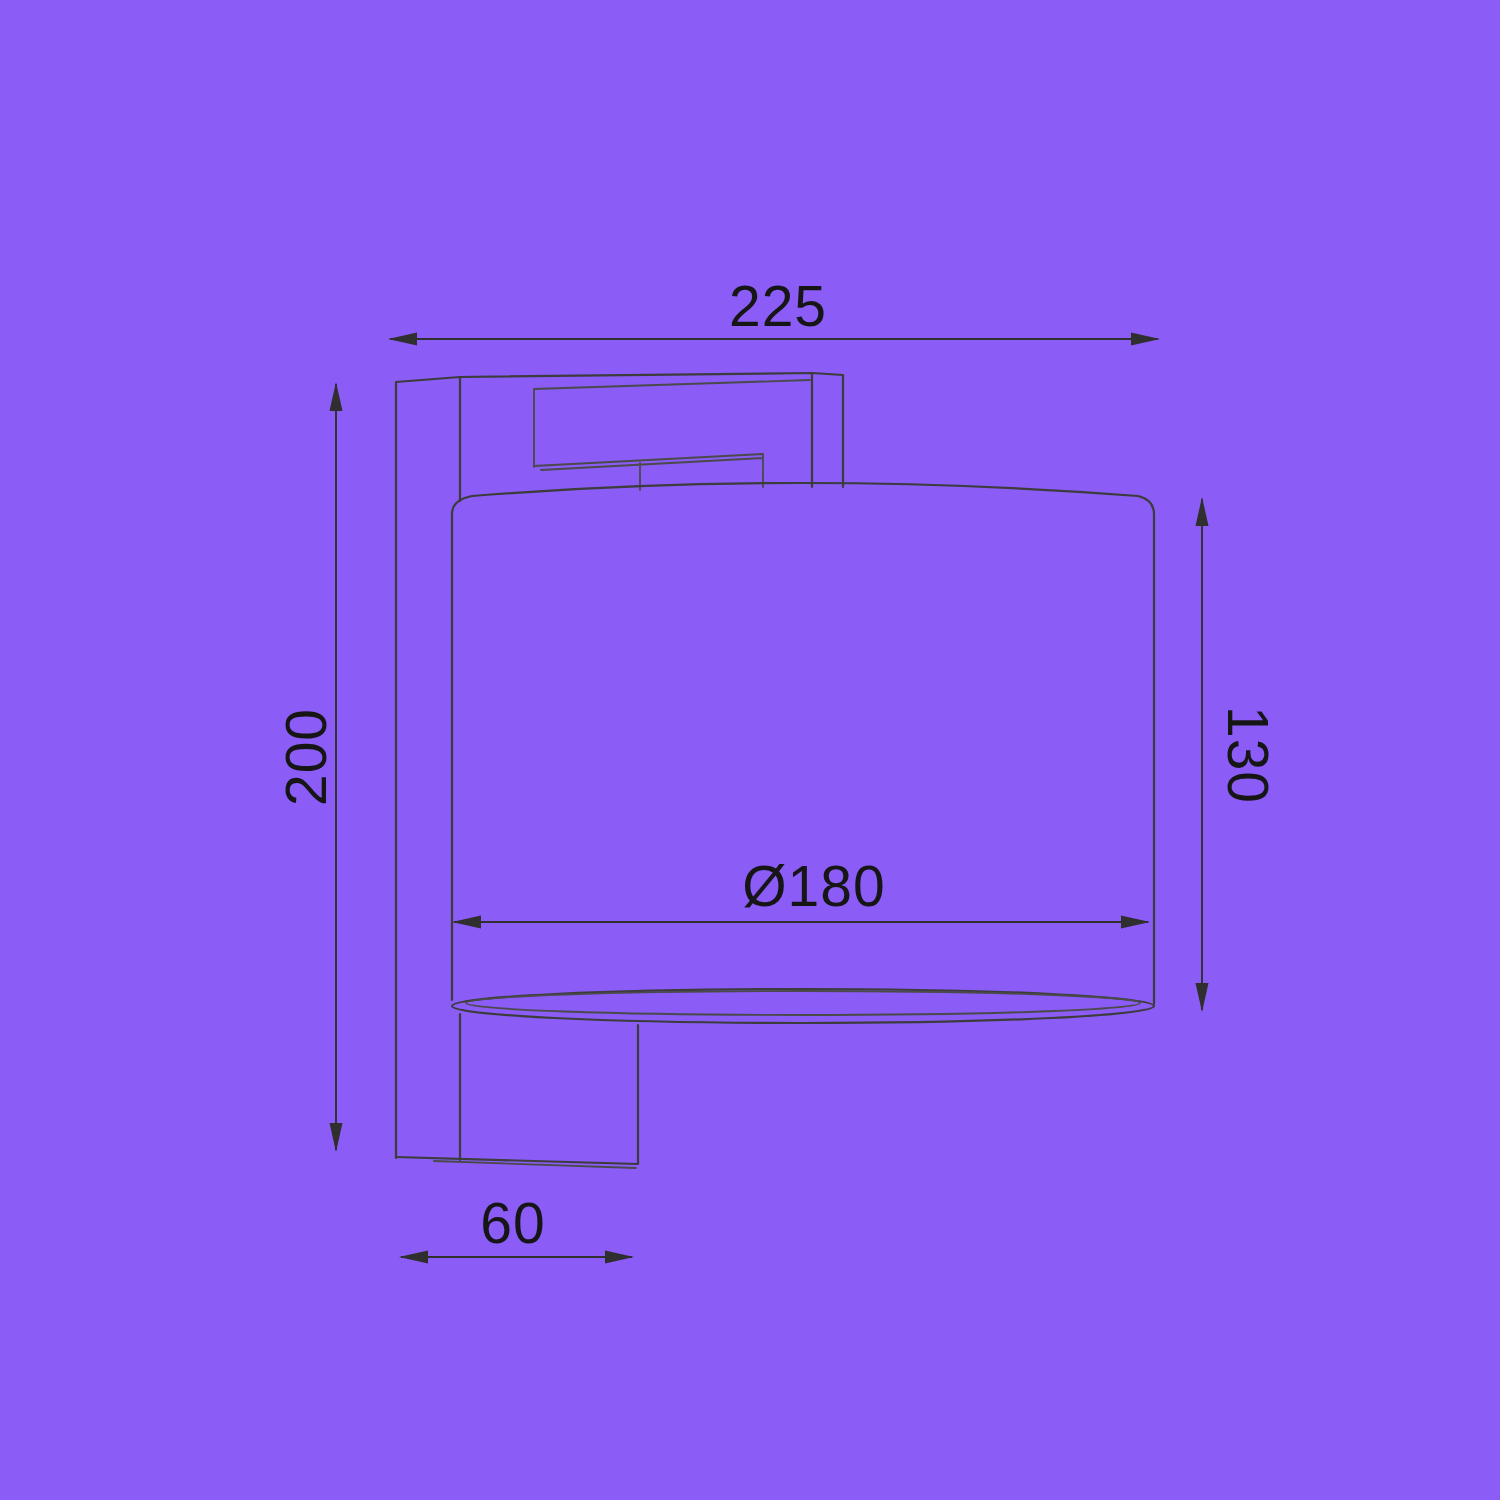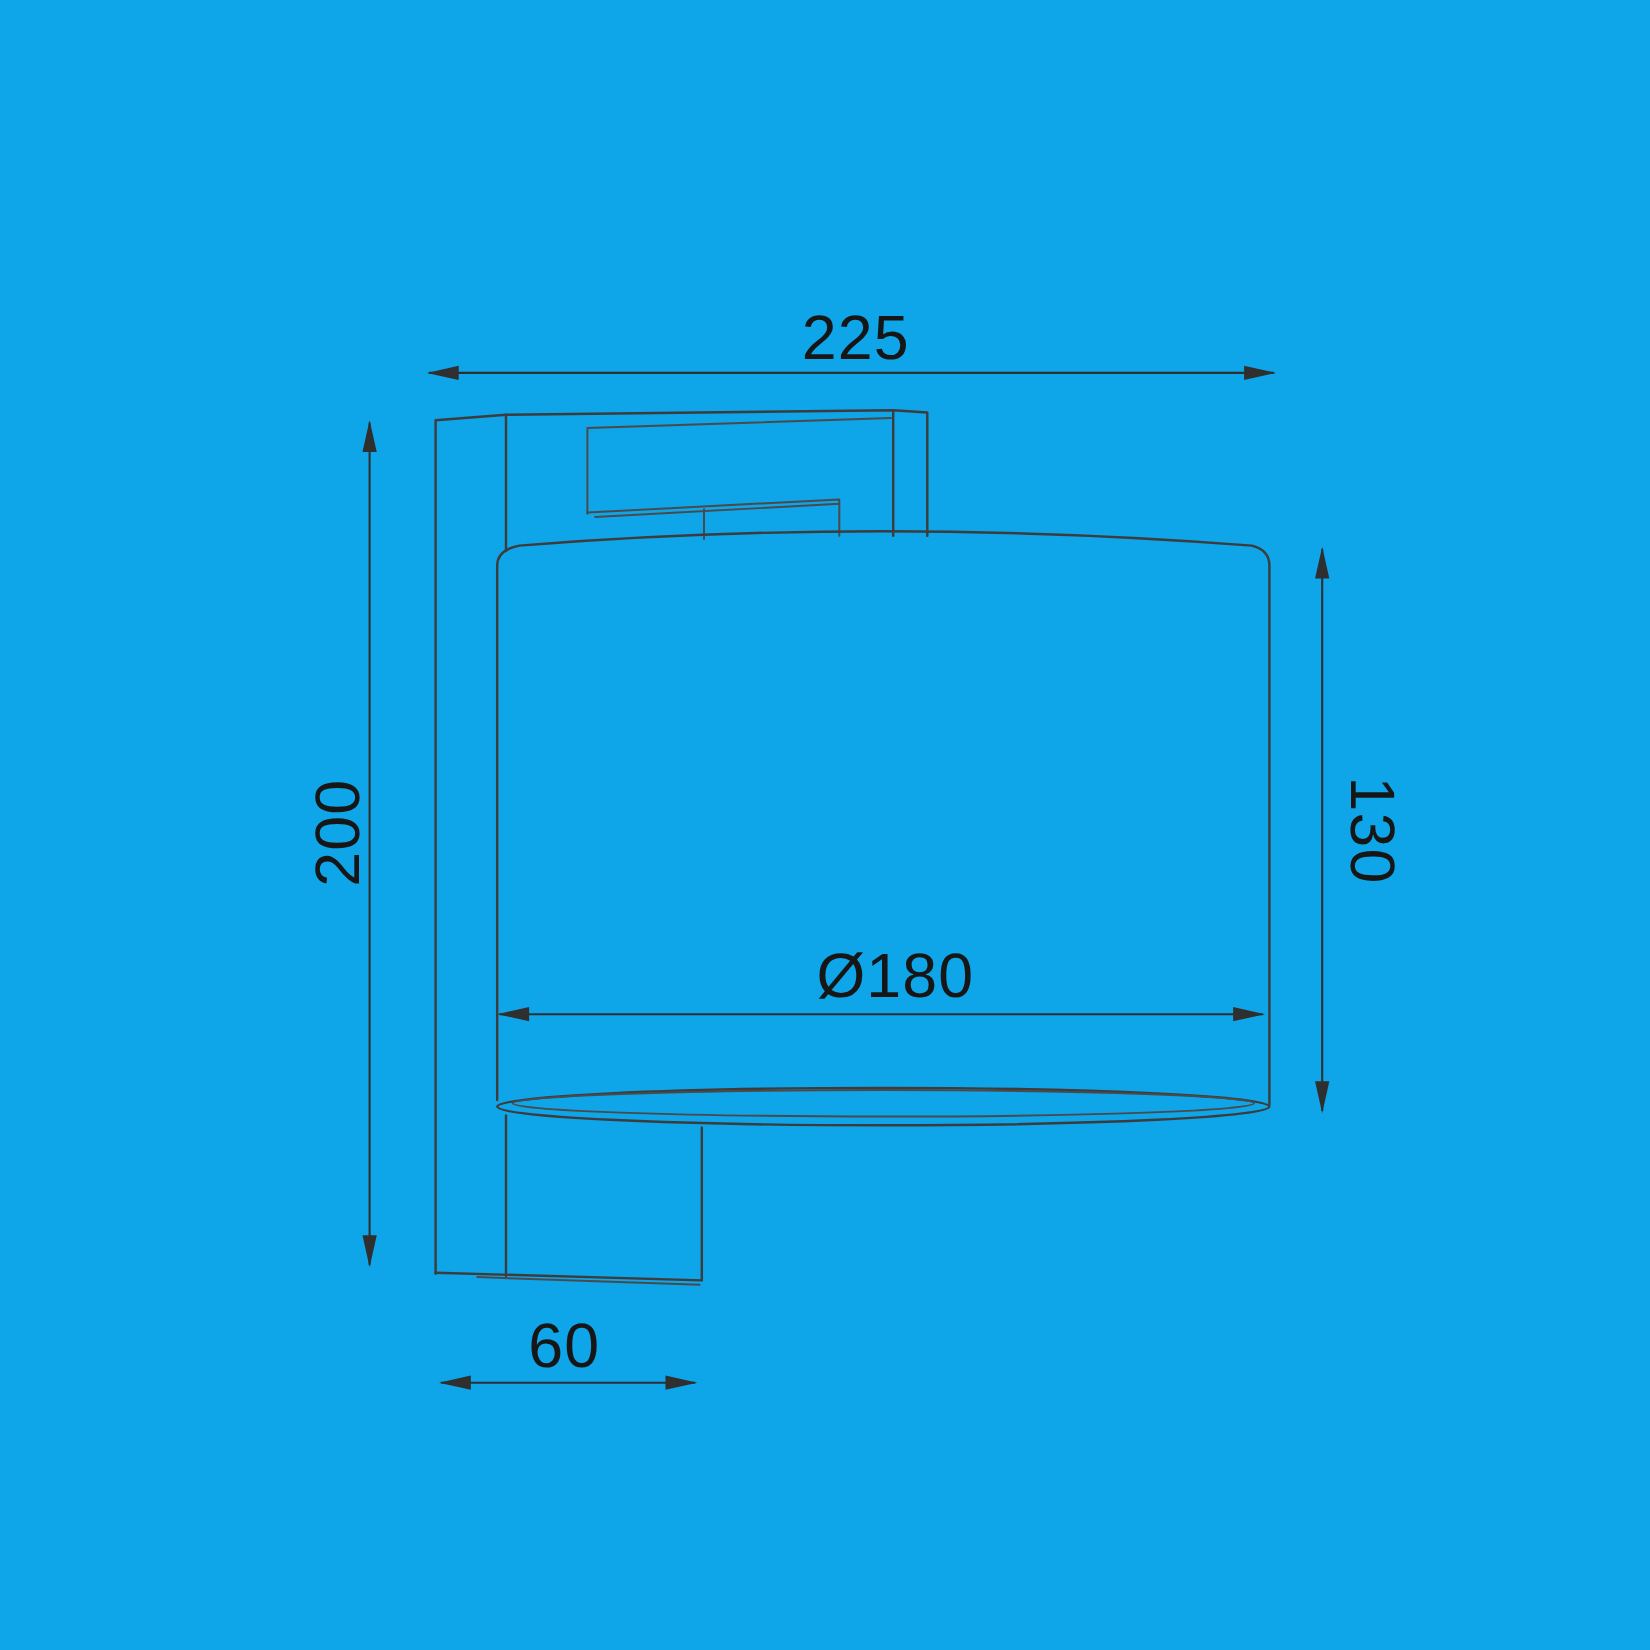--- a/index.html
+++ b/index.html
@@ -4,21 +4,21 @@
 <style>
   html, body {
     margin: 0;
     padding: 0;
     background: #ffffff;
   }
   .page {
     position: relative;
     width: 1500px;
     height: 1500px;
-    background: #0ea5e9;
+    background: #8b5cf6;
     overflow: hidden;
   }
   svg.drawing {
     display: block;
     width: 1500px;
     height: 1500px;
   }
   .outline {
     fill: none;
     stroke: #3c3c3c;

